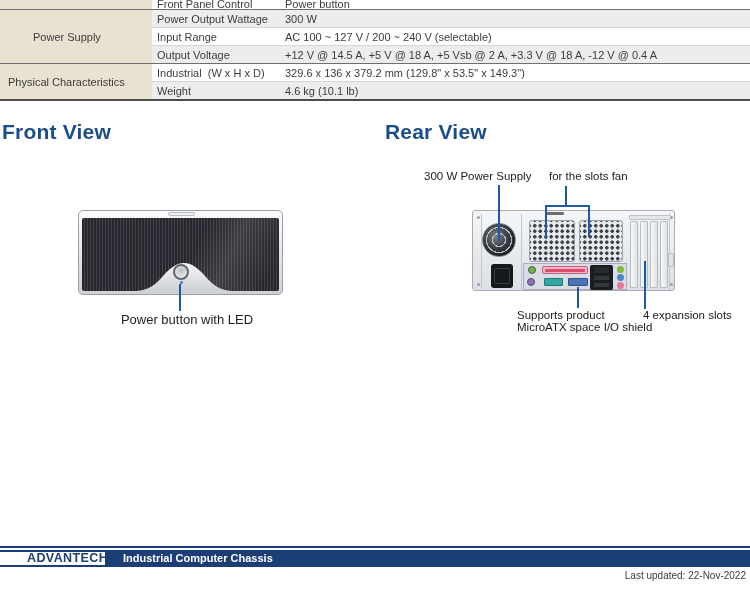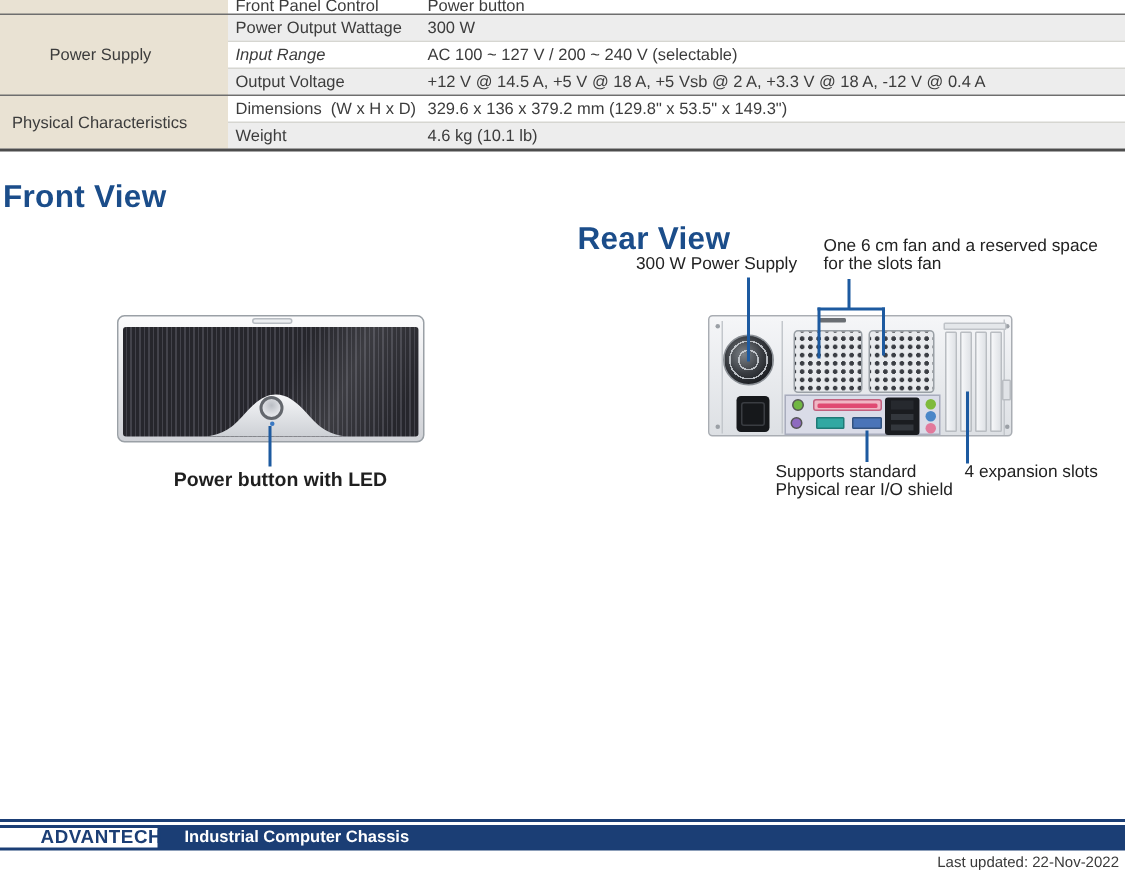--- a/index.html
+++ b/index.html
@@ -27,21 +27,21 @@
   .front-tab{left:89px;top:1px;width:27px;height:4px;border-radius:2px;background:#eceef1;border:1px solid #b7bcc2;box-sizing:border-box;}
   .front-dark{left:3px;top:7px;width:197px;height:73px;border-radius:2px;overflow:hidden;
     background:repeating-linear-gradient(90deg,#26262c 0px,#26262c 2px,#43434b 2px,#43434b 3px);}
   .front-sheen{left:0;top:0;right:0;bottom:0;background:linear-gradient(115deg,rgba(255,255,255,0) 55%,rgba(255,255,255,0.10) 72%,rgba(255,255,255,0) 92%);}
   .front-wave{left:54px;bottom:0;width:96px;height:29px;}
   .power-button{left:94px;top:53px;width:16px;height:16px;border-radius:50%;
     border:2px solid #63676d;background:radial-gradient(circle at 50% 35%,#b9bdc3,#e2e4e8 65%);box-sizing:border-box;}
   .led-dot{left:101px;top:70px;width:3px;height:3px;border-radius:50%;background:#3a78c2;}
 
   .blue-line{background:#1d5aa0;width:2px;}
-  .front-label{font-size:13px;font-weight:700;color:#1f1f1f;text-align:center;}
+  .front-label{font-size:13px;font-weight:400;color:#1f1f1f;text-align:center;}
 
   
   .rear-chassis{left:472px;top:210px;width:203px;height:81px;border-radius:3px;
     background:linear-gradient(#f5f6f8,#dde0e4);border:1px solid #a9adb3;box-sizing:border-box;}
   .seam{width:1px;background:#c3c7cc;}
   .screw{width:3px;height:3px;border-radius:50%;background:#9ba0a6;}
   .psu-fan{left:9px;top:12px;width:34px;height:34px;border-radius:50%;border:1px solid #8a8f95;box-sizing:border-box;
     background:repeating-radial-gradient(circle at 50% 50%,rgba(208,212,217,0.85) 0px,rgba(208,212,217,0.85) 1px,rgba(0,0,0,0) 1px,rgba(0,0,0,0) 6px),
                radial-gradient(circle at 40% 38%,#7d8288 0%,#3a3d42 45%,#1c1e22 75%);}
   .ac-inlet{left:18px;top:53px;width:22px;height:24px;border-radius:3px;background:#16181b;}
@@ -89,35 +89,35 @@
 
     <div class="abs cat rowtext" style="top:28px;padding-left:25px;">Power Supply</div>
     <div class="abs cat rowtext" style="top:73px;">Physical Characteristics</div>
 
     <div class="abs prop rowtext" style="top:-5px;">Front Panel Control</div>
     <div class="abs val rowtext" style="top:-5px;">Power button</div>
 
     <div class="abs prop rowtext" style="top:10px;">Power Output Wattage</div>
     <div class="abs val rowtext" style="top:10px;">300 W</div>
 
-    <div class="abs prop rowtext" style="top:28px;font-style:italic;">Input Range</div>
+    <div class="abs prop rowtext" style="top:28px;">Input Range</div>
     <div class="abs val rowtext" style="top:28px;">AC 100 ~ 127 V / 200 ~ 240 V (selectable)</div>
 
     <div class="abs prop rowtext" style="top:46px;">Output Voltage</div>
     <div class="abs val rowtext" style="top:46px;text-align:center;">+12 V @ 14.5 A, +5 V @ 18 A, +5 Vsb @ 2 A, +3.3 V @ 18 A, -12 V @ 0.4 A</div>
 
-    <div class="abs prop rowtext" style="top:64px;">Dimensions  (W x H x D)</div>
+    <div class="abs prop rowtext" style="top:64px;">Industrial  (W x H x D)</div>
     <div class="abs val rowtext" style="top:64px;">329.6 x 136 x 379.2 mm (129.8" x 53.5" x 149.3")</div>
 
     <div class="abs prop rowtext" style="top:82px;">Weight</div>
     <div class="abs val rowtext" style="top:82px;">4.6 kg (10.1 lb)</div>
   </div>
 
   <div class="abs heading" style="left:2px;top:120px;">Front View</div>
-  <div class="abs heading" style="left:385px;top:120px;margin-top:28px;">Rear View</div>
+  <div class="abs heading" style="left:385px;top:120px;">Rear View</div>
 
   <div class="abs front-chassis">
     <div class="abs front-tab"></div>
     <div class="abs front-dark">
       <div class="abs front-sheen"></div>
       <div class="abs front-wave">
         <svg width="96" height="29" viewBox="0 0 96 29" xmlns="http://www.w3.org/2000/svg">
           <defs>
             <linearGradient id="waveGrad" x1="0" y1="0" x2="0" y2="1">
               <stop offset="0" stop-color="#f6f7f9"></stop>
@@ -184,24 +184,23 @@
 
   <div class="abs blue-line" style="left:498px;top:185px;height:56px;"></div>
   <div class="abs blue-line" style="left:565px;top:186px;height:20px;"></div>
   <div class="abs" style="left:545px;top:205px;width:45px;height:2px;background:#1d5aa0;"></div>
   <div class="abs blue-line" style="left:545px;top:205px;height:34px;"></div>
   <div class="abs blue-line" style="left:588px;top:205px;height:32px;"></div>
   <div class="abs blue-line" style="left:577px;top:287px;height:21px;"></div>
   <div class="abs blue-line" style="left:644px;top:261px;height:48px;"></div>
 
   <div class="abs rear-label" style="left:424px;top:171px;">300 W Power Supply</div>
-  <div class="abs rear-label" style="left:549px;top:159px;">One 6 cm fan and a reserved space</div>
   <div class="abs rear-label" style="left:549px;top:171px;">for the slots fan</div>
-  <div class="abs rear-label" style="left:517px;top:310px;">Supports standard</div>
-  <div class="abs rear-label" style="left:517px;top:322px;">Physical rear I/O shield</div>
+  <div class="abs rear-label" style="left:517px;top:310px;">Supports product</div>
+  <div class="abs rear-label" style="left:517px;top:322px;">MicroATX space I/O shield</div>
   <div class="abs rear-label" style="left:643px;top:310px;">4 expansion slots</div>
 
   <div class="abs footer-rule"></div>
   <div class="abs footer-bar"></div>
   <div class="abs logo-box">ADVANTECH</div>
   <div class="abs banner-title">Industrial Computer Chassis</div>
   <div class="abs foot-small" style="right:4px;">Last updated: 22-Nov-2022</div>
 
 </div>
 

